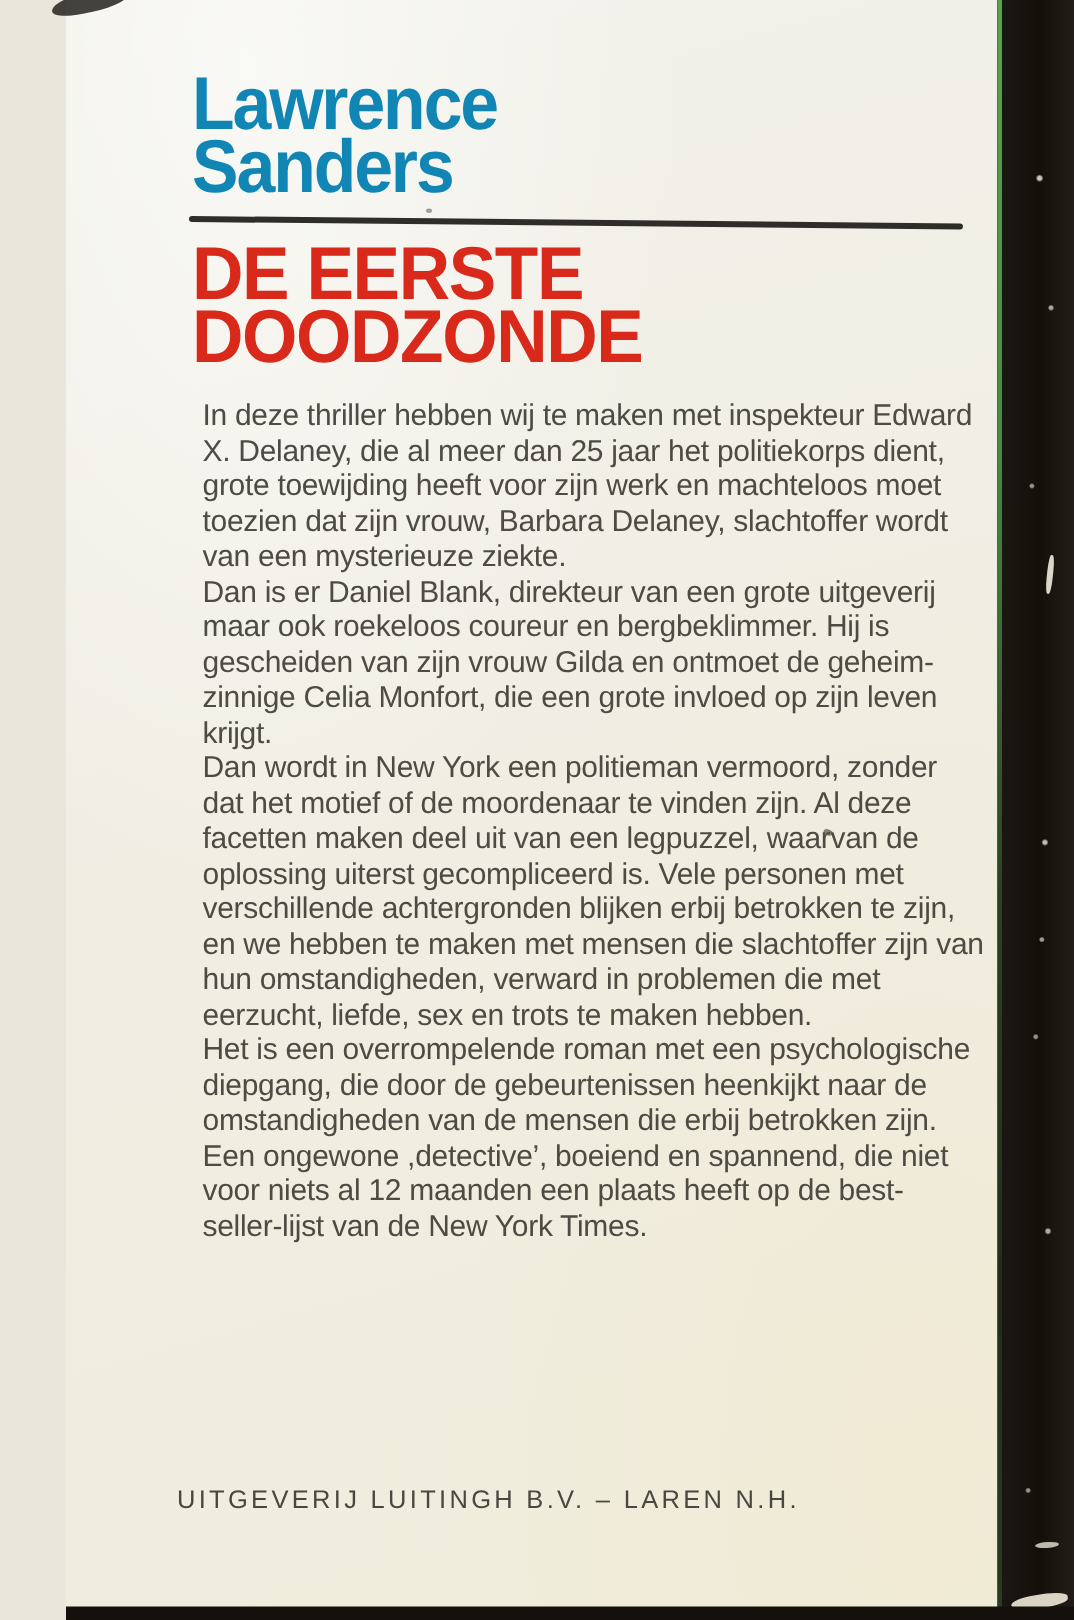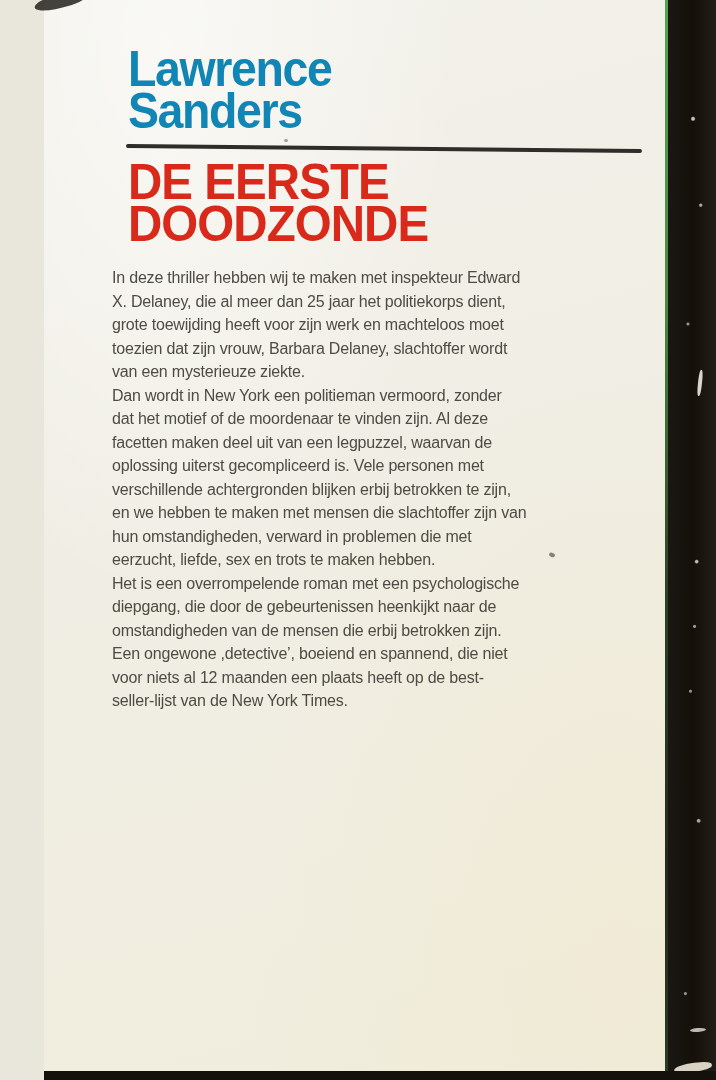--- a/index.html
+++ b/index.html
@@ -36,22 +36,22 @@
     transform: rotate(.55deg); transform-origin: left center;
     border-radius: 2px;
   }
   .title {
     position: absolute; left: 84px; top: 161px;
     font-weight: bold; font-size: 50px; line-height: 42px;
     letter-spacing: -1px; color: #d8291a;
     white-space: pre; transform: scaleX(.95); transform-origin: left top;
   }
   .blurb {
-    position: absolute; left: 68px; top: 266px; width: 565px;
-    font-size: 16px; line-height: 23.5px; letter-spacing: -0.2px;
+    position: absolute; left: 91px; top: 266px; width: 565px;
+    font-size: 20px; line-height: 23.5px; letter-spacing: -0.2px;
     color: #4e4b44;
   }
   .blurb p { margin: 0; white-space: pre; }
   .publisher {
     position: absolute; left: 74px; top: 990px;
     font-size: 17px; letter-spacing: 2.2px; color: #4a4740;
     white-space: pre;
   }
   .speck-a {
     position: absolute; left: 505px; top: 553px;
@@ -118,39 +118,45 @@
 
   <div class="title">DE EERSTE
 DOODZONDE</div>
 
   <div class="blurb">
     <p>In deze thriller hebben wij te maken met inspekteur Edward
 X. Delaney, die al meer dan 25 jaar het politiekorps dient,
 grote toewijding heeft voor zijn werk en machteloos moet
 toezien dat zijn vrouw, Barbara Delaney, slachtoffer wordt
 van een mysterieuze ziekte.</p>
+    <p>Dan is er Daniel Blank, direkteur van een grote uitgeverij
+maar ook roekeloos coureur en bergbeklimmer. Hij is
+gescheiden van zijn vrouw Gilda en ontmoet de geheim-
+zinnige Celia Monfort, die een grote invloed op zijn leven
+krijgt.</p>
     <p>Dan wordt in New York een politieman vermoord, zonder
 dat het motief of de moordenaar te vinden zijn. Al deze
 facetten maken deel uit van een legpuzzel, waarvan de
 oplossing uiterst gecompliceerd is. Vele personen met
 verschillende achtergronden blijken erbij betrokken te zijn,
 en we hebben te maken met mensen die slachtoffer zijn van
 hun omstandigheden, verward in problemen die met
 eerzucht, liefde, sex en trots te maken hebben.</p>
     <p>Het is een overrompelende roman met een psychologische
 diepgang, die door de gebeurtenissen heenkijkt naar de
 omstandigheden van de mensen die erbij betrokken zijn.
 Een ongewone ,detective’, boeiend en spannend, die niet
 voor niets al 12 maanden een plaats heeft op de best-
 seller-lijst van de New York Times.</p>
   </div>
 
   <div class="speck-a"></div>
   <div class="speck-b"></div>
 
+  <div class="publisher">UITGEVERIJ LUITINGH B.V. – LAREN N.H.</div>
 
   <div class="spine">
     <div class="spine-green-edge"></div>
     <div class="spine-scratch-1"></div>
     <div class="spine-scratch-2"></div>
     <div class="spine-scratch-3"></div>
   </div>
 
   <div class="bottom-strip"></div>
 

